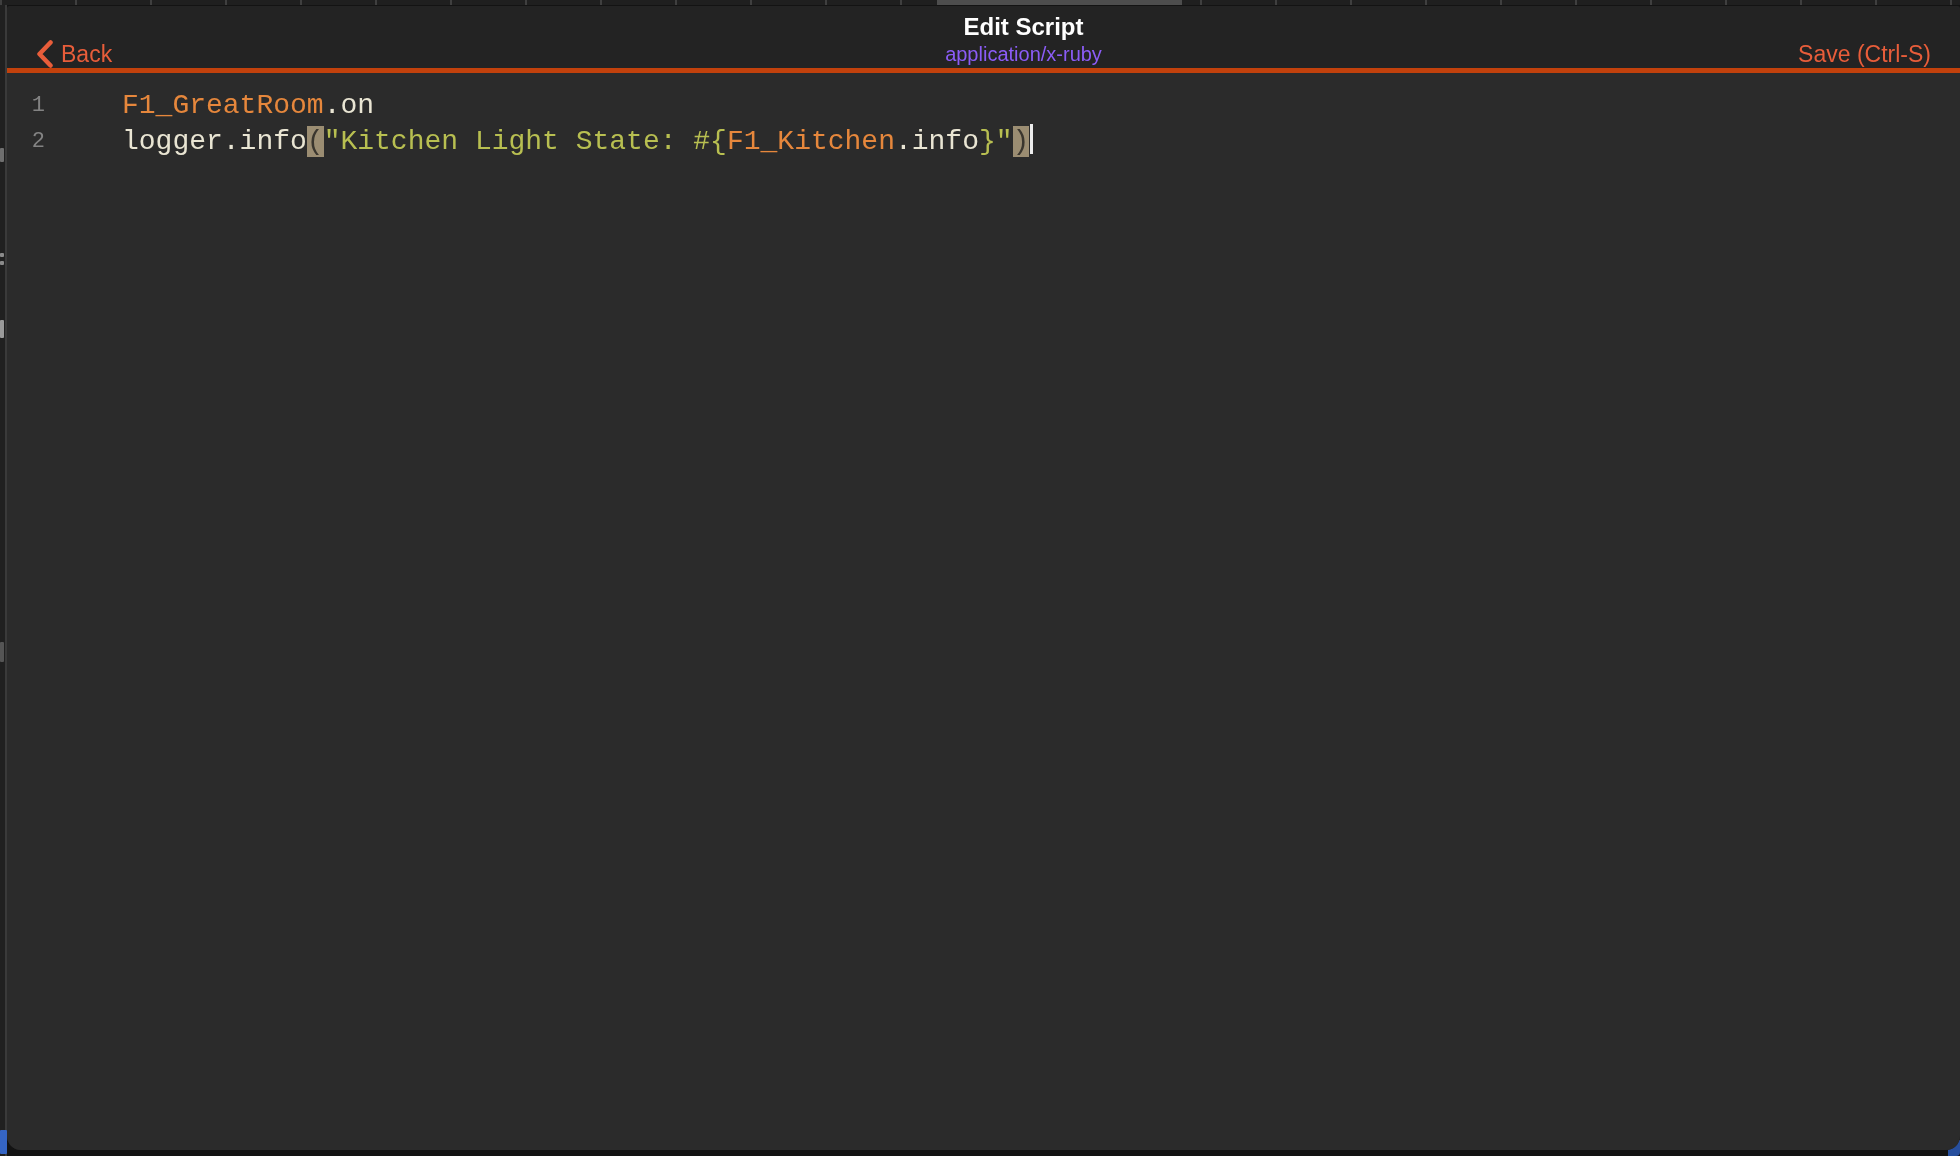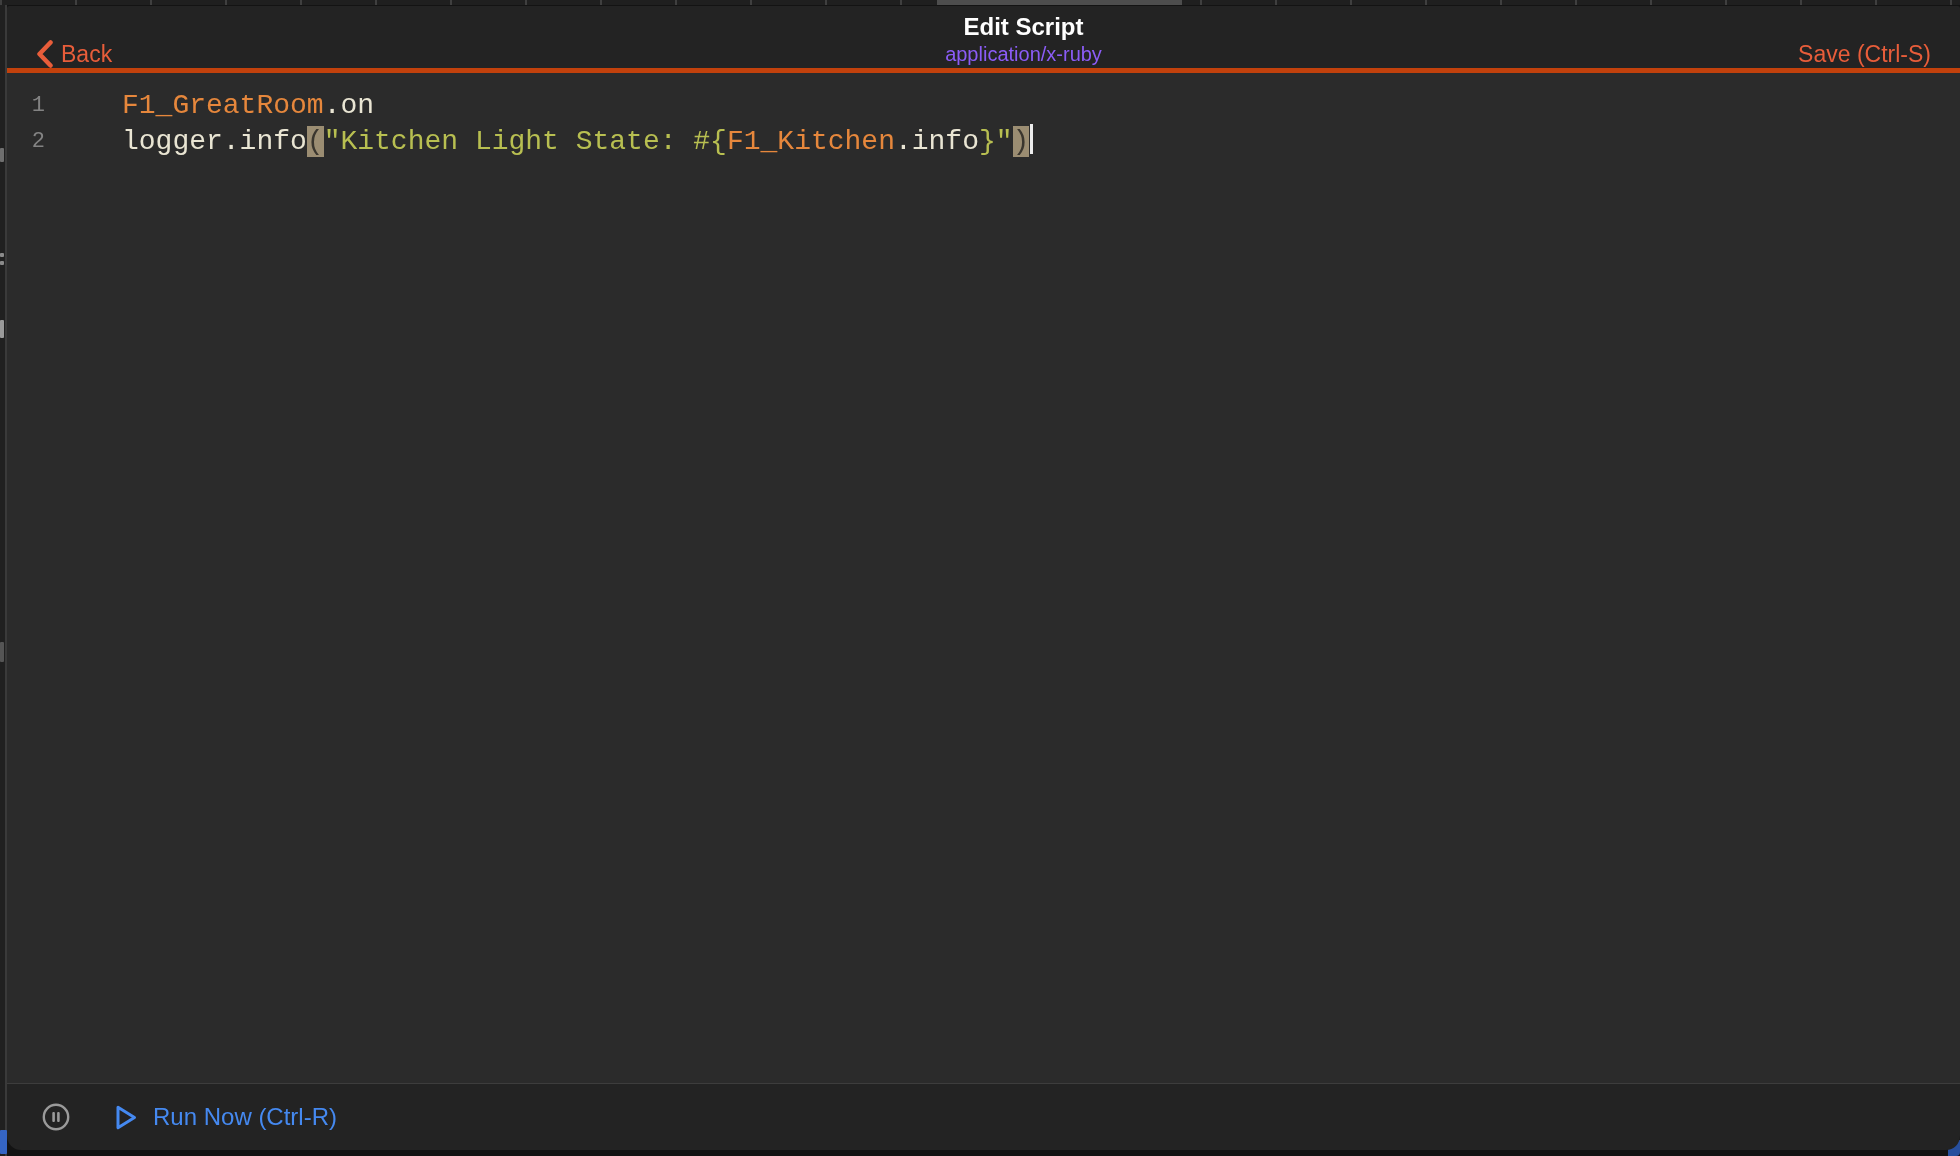--- a/index.html
+++ b/index.html
@@ -133,34 +133,14 @@
           <div class="gutter">1</div>
           <div class="code-content"><span class="tok-entity">F1_GreatRoom</span><span class="tok-plain">.on</span></div>
         </div>
         <div class="code-line">
           <div class="gutter">2</div>
           <div class="code-content"><span class="tok-plain">logger.info</span><span class="tok-paren">(</span><span class="tok-string">"Kitchen Light State: #{</span><span class="tok-entity">F1_Kitchen</span><span class="tok-plain">.info</span><span class="tok-string">}"</span><span class="tok-paren">)</span><span class="cursor"></span></div>
         </div>
       </div>
   </div>
 
-  <div class="toolbar">
-    <div class="pause-button">
-      <span>
-        <svg width="28" height="28" viewBox="0 0 28 28" fill="none">
-          <circle cx="14" cy="14" r="12.2" stroke="#9a9a9a" stroke-width="2.4"></circle>
-          <rect x="10.3" y="9" width="2.6" height="10" rx="1" fill="#9a9a9a"></rect>
-          <rect x="15.1" y="9" width="2.6" height="10" rx="1" fill="#9a9a9a"></rect>
-        </svg>
-      </span>
-    </div>
-
-    <div class="run-button">
-      <span>
-        <svg width="23" height="27" viewBox="0 0 23 27" fill="none">
-          <path d="M3 3.2 L19.5 13.5 L3 23.8 Z" stroke="var(--accent-blue,#4589f0)" stroke-width="3" stroke-linejoin="round"></path>
-        </svg>
-      </span>
-      <span>Run Now (Ctrl-R)</span>
-    </div>
-  </div>
 
 </div>
 
 </body></html>

